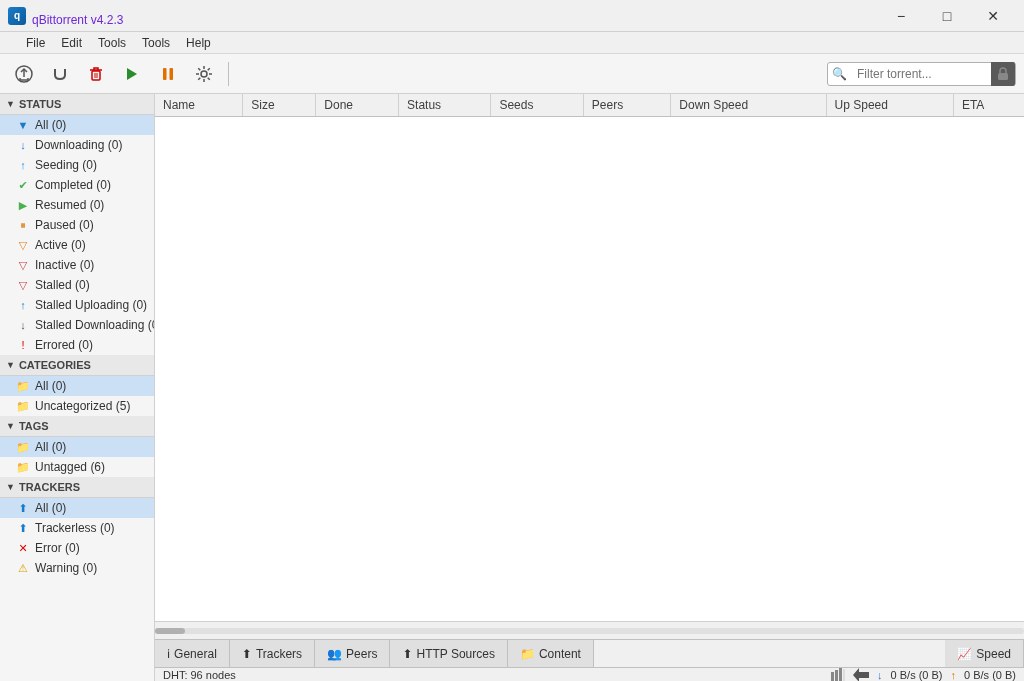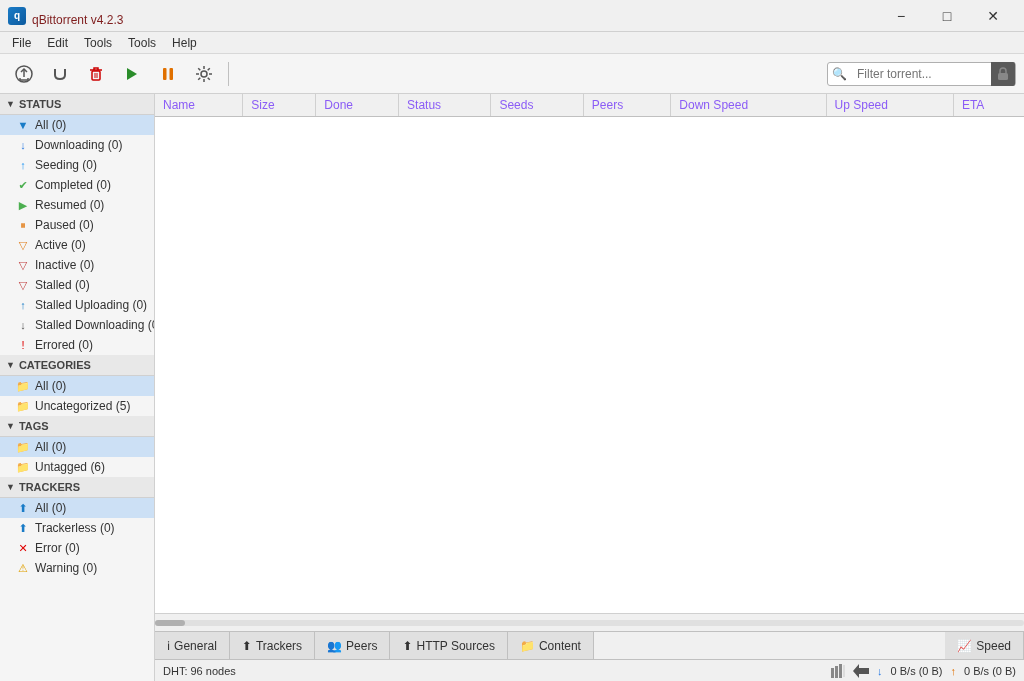--- a/index.html
+++ b/index.html
@@ -2,26 +2,26 @@
 <html><head>
   <meta charset="utf-8">
   <style>
     * { margin: 0; padding: 0; box-sizing: border-box; }
     body { font-family: 'Segoe UI', Arial, sans-serif; font-size: 12px; background: #f0f0f0; width: 1024px; height: 681px; overflow: hidden; display: flex; flex-direction: column; }
 
     
     #titlebar { background: #f0f0f0; height: 32px; display: flex; align-items: center; justify-content: space-between; padding: 0 8px; border-bottom: 1px solid #d0d0d0; }
     #titlebar-left { display: flex; align-items: center; gap: 6px; }
     #titlebar-icon { width: 16px; height: 16px; background: #1a7cc7; border-radius: 2px; display: flex; align-items: center; justify-content: center; color: white; font-size: 9px; font-weight: bold; }
-    #titlebar-title { font-size: 12px; color: #7f1d1d; margin-top: 8px; }
+    #titlebar-title { font-size: 12px; color: #6d28d9; margin-top: 8px; }
     #titlebar-controls { display: flex; gap: 0; }
     .title-btn { width: 46px; height: 32px; background: transparent; border: none; cursor: pointer; display: flex; align-items: center; justify-content: center; font-size: 14px; color: #333; }
 
     
-    #menubar { background: #f0f0f0; height: 22px; display: flex; align-items: center; padding: 0 4px; border-bottom: 1px solid #d8d8d8; }
+    #menubar { background: #f0f0f0; height: 22px; display: flex; align-items: center; padding: 0 18px; border-bottom: 1px solid #d8d8d8; }
     .menu-item { padding: 2px 8px; cursor: pointer; font-size: 12px; color: #333; }
 
     
     #toolbar { background: #f5f5f5; height: 40px; display: flex; align-items: center; padding: 0 8px; gap: 4px; border-bottom: 1px solid #d0d0d0; }
     .toolbar-btn { width: 32px; height: 30px; background: transparent; border: 1px solid transparent; cursor: pointer; display: flex; align-items: center; justify-content: center; border-radius: 3px; font-size: 16px; }
     .toolbar-sep { width: 1px; height: 24px; background: #c0c0c0; margin: 0 4px; }
     #filter-box { margin-left: auto; display: flex; align-items: center; border: 1px solid #b0b0b0; background: white; border-radius: 3px; height: 24px; }
     #filter-box input { border: none; outline: none; font-size: 12px; padding: 0 6px; width: 140px; background: transparent; color: #000000; }
     .filter-icon { padding: 0 4px; color: #888; font-size: 12px; }
     .lock-btn { width: 24px; height: 24px; background: #5a5a5a; display: flex; align-items: center; justify-content: center; color: white; font-size: 12px; border-radius: 0 2px 2px 0; }
@@ -34,31 +34,31 @@
     .section-header { display: flex; align-items: center; gap: 4px; padding: 4px 6px; font-size: 11px; font-weight: bold; color: #444; cursor: pointer; background: #e8e8e8; border-bottom: 1px solid #d0d0d0; }
     .section-header .chevron { font-size: 9px; }
     .sidebar-item { display: flex; align-items: center; gap: 5px; padding: 3px 8px 3px 16px; cursor: pointer; font-size: 12px; color: #333; white-space: nowrap; }
     .sidebar-item.active { background: #cce0f5; }
     .sidebar-icon { width: 14px; height: 14px; display: flex; align-items: center; justify-content: center; font-size: 11px; flex-shrink: 0; }
 
     
     #content { flex: 1; display: flex; flex-direction: column; overflow: hidden; }
     #torrent-table { flex: 1; overflow: auto; background: white; }
     table { width: 100%; border-collapse: collapse; }
-    thead th { background: #f0f0f0; border-bottom: 1px solid #c0c0c0; border-right: 1px solid #d0d0d0; padding: 4px 8px; text-align: left; font-size: 12px; font-weight: normal; color: #8b5cf6; position: sticky; top: 10px; white-space: nowrap; cursor: pointer; }
+    thead th { background: #f0f0f0; border-bottom: 1px solid #c0c0c0; border-right: 1px solid #d0d0d0; padding: 4px 8px; text-align: left; font-size: 12px; font-weight: normal; color: #404040; position: sticky; top: 10px; white-space: nowrap; cursor: pointer; }
     thead th:last-child { border-right: none; }
     tbody { background: white; }
 
     
     #bottom-tabs { border-top: 1px solid #c0c0c0; background: #f0f0f0; display: flex; align-items: center; height: 28px; }
     .bottom-tab { display: flex; align-items: center; gap: 4px; padding: 4px 12px; border-right: 1px solid #c0c0c0; cursor: pointer; font-size: 12px; color: #333; height: 28px; background: #e0e0e0; }
     .tab-icon { font-size: 12px; }
 
     
-    #statusbar { height: 22px; background: #f0f0f0; border-top: 1px solid #c0c0c0; display: flex; align-items: center; padding: 0 8px; font-size: 11px; color: #333; gap: 12px; }
+    #statusbar { height: 14px; background: #f0f0f0; border-top: 1px solid #c0c0c0; display: flex; align-items: center; padding: 0 8px; font-size: 11px; color: #333; gap: 12px; }
 
     
     #hscroll { height: 18px; background: #f0f0f0; border-top: 1px solid #d0d0d0; display: flex; align-items: center; }
   </style>
 </head>
 <body>
 
 <div id="titlebar">
   <div id="titlebar-left">
     <div id="titlebar-icon" style="width:18px;height:18px;background:linear-gradient(135deg,#1a7cc7,#0d5a9e);border-radius:3px;display:flex;align-items:center;justify-content:center;color:white;font-size:10px;font-weight:bold;">q</div>

